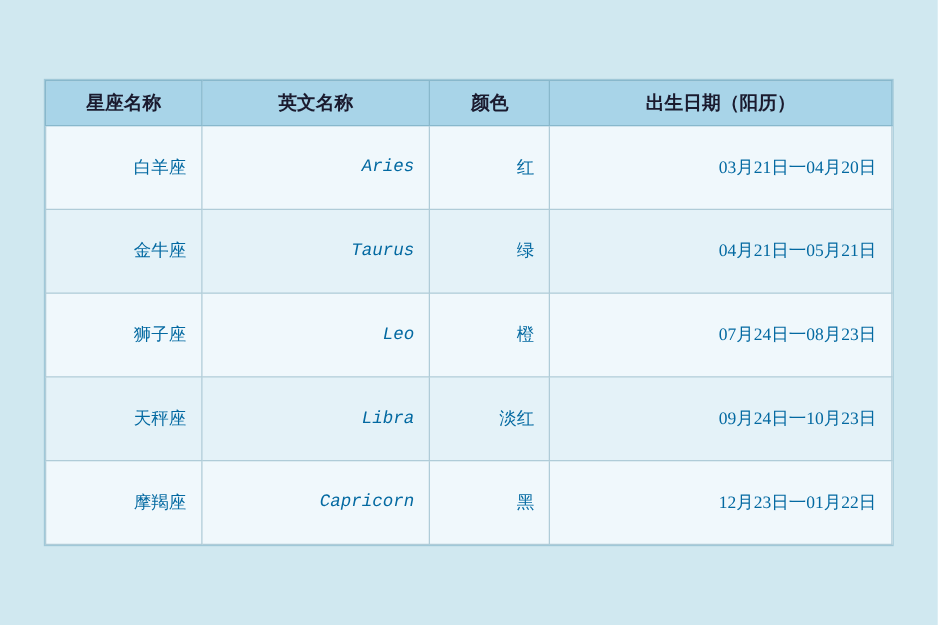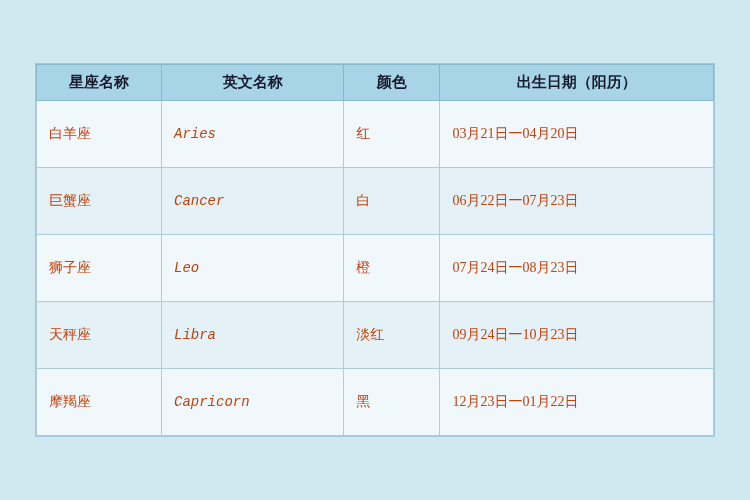--- a/index.html
+++ b/index.html
@@ -47,22 +47,22 @@
       background-color: #f0f8fc;
     }
 
     tbody tr:nth-child(even) {
       background-color: #e4f2f8;
     }
 
     tbody td {
       padding: 24px 12px;
       border: 1px solid #b0ccd8;
-      text-align: left;
-      color: #c2410c;
+      text-align: right;
+      color: #0369a1;
       font-size: 14px;
     }
 
     tbody td:nth-child(1) {
       font-weight: normal;
     }
 
     tbody td:nth-child(2) {
       font-style: italic;
       font-family: Liberation Mono, monospace;
@@ -82,24 +82,24 @@
       </tr>
     </thead>
     <tbody id="table-body">
     <tr>
           <td>白羊座</td>
           <td>Aries</td>
           <td>红</td>
           <td>03月21日一04月20日</td>
         </tr>
         <tr>
-          <td>巨蟹座</td>
-          <td>Cancer</td>
-          <td>白</td>
-          <td>06月22日一07月23日</td>
+          <td>金牛座</td>
+          <td>Taurus</td>
+          <td>绿</td>
+          <td>04月21日一05月21日</td>
         </tr>
         <tr>
           <td>狮子座</td>
           <td>Leo</td>
           <td>橙</td>
           <td>07月24日一08月23日</td>
         </tr>
         <tr>
           <td>天秤座</td>
           <td>Libra</td>

